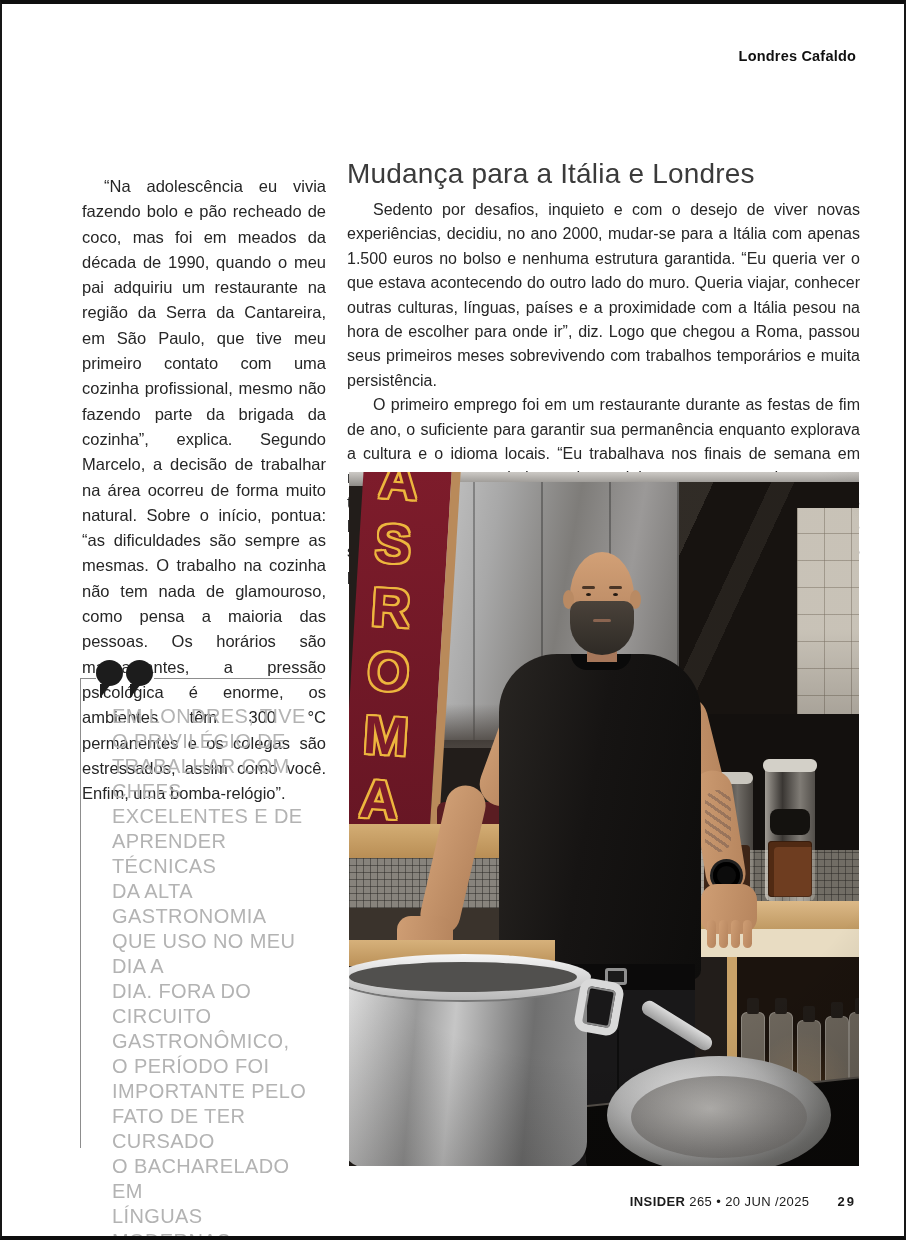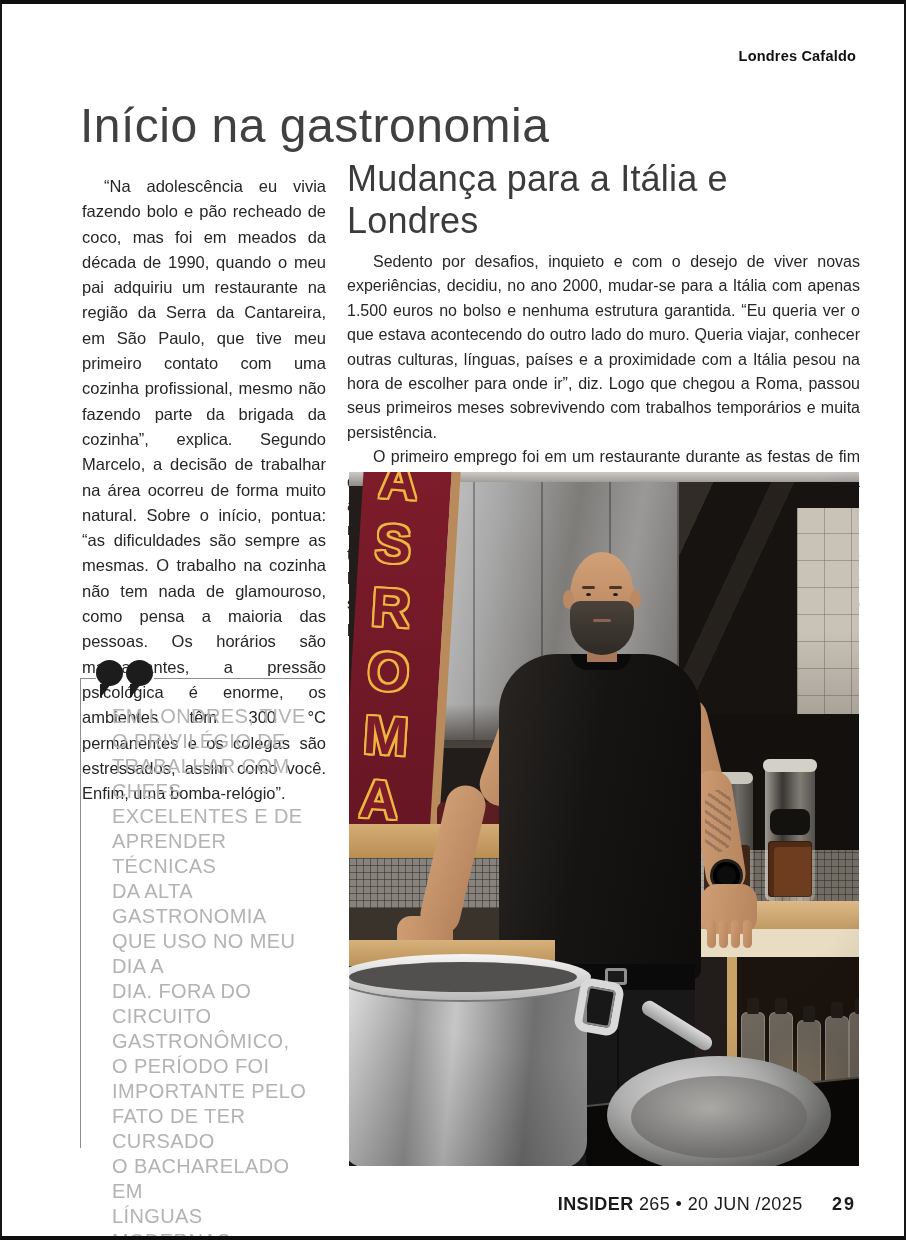--- a/index.html
+++ b/index.html
@@ -10,36 +10,36 @@
     border-left:2px solid #161616;border-right:2px solid #161616;
     box-sizing:border-box;overflow:hidden;margin:0 auto;
   }
   .byline{position:absolute;top:44px;right:48px;font-size:14.5px;font-weight:700;color:#101010;letter-spacing:.2px;}
   .title{position:absolute;left:78px;top:94px;margin:0;font-size:48px;font-weight:400;color:#404040;letter-spacing:.5px;}
 
   .left-col{position:absolute;left:80px;top:170px;width:244px;}
   .left-col p{margin:0;font-size:16.5px;line-height:25.3px;text-align:justify;text-indent:22px;color:#262626;}
 
   .right-col{position:absolute;left:345px;top:154px;width:513px;}
-  .right-col h2{margin:0 0 8px 0;font-size:36px;font-weight:400;color:#3b3b3b;letter-spacing:.2px;}
+  .right-col h2{margin:0 0 8px 0;font-size:28px;font-weight:400;color:#3b3b3b;letter-spacing:.2px;}
   .right-col p{margin:0;font-size:16px;line-height:24.4px;text-align:justify;text-indent:26px;color:#262626;}
 
   
   .quote{position:absolute;left:78px;top:656px;width:246px;height:496px;}
   .q-rule-a{position:absolute;left:0;top:18px;width:16px;height:1px;background:#8d8d8d;}
   .q-rule-b{position:absolute;left:74px;top:18px;width:168px;height:1px;background:#8d8d8d;}
   .q-rule-v{position:absolute;left:0;top:18px;width:1px;height:470px;background:#8d8d8d;}
   .q-marks{position:absolute;left:16px;top:0;display:flex;gap:3px;}
   .qmark{position:relative;width:27px;height:26px;background:#1c1c1c;border-radius:50%;}
   .qmark::after{content:"";position:absolute;left:4px;bottom:-12px;width:0;height:0;
     border-top:14px solid #1c1c1c;border-right:11px solid transparent;}
   .q-text{position:absolute;left:32px;top:44px;font-size:20px;line-height:25px;color:#b3b3b3;
     white-space:pre-line;letter-spacing:.4px;}
 
-  .footer{position:absolute;top:1190px;right:48px;font-size:18px;color:#1b1b1b;letter-spacing:.4px;}
+  .footer{position:absolute;top:1190px;right:48px;font-size:13px;color:#1b1b1b;letter-spacing:.4px;}
   .f-brand{font-weight:700;}
   .f-num{font-weight:700;margin-left:24px;letter-spacing:2px;}
 
   
   .photo{position:absolute;left:347px;top:468px;width:510px;height:694px;overflow:hidden;background:#221d1a;}
   .photo div{position:absolute;}
   .ph-beam{left:0;top:0;width:510px;height:14px;background:linear-gradient(#ccc9c5,#8f8c88);}
   .ph-hood{left:58px;top:10px;width:274px;height:258px;
     background:linear-gradient(100deg,#d2d2d2,#a8a8a8 30%,#7e7c79 55%,#9b9998 75%,#6e6c69);}
   .ph-hood::after{content:"";position:absolute;inset:0;
@@ -142,21 +142,20 @@
     background:radial-gradient(ellipse at 45% 40%,#bdbbb8,#8a8886 60%,#6f6d6a);}
   .ph-vignette{inset:0;background:radial-gradient(120% 90% at 45% 35%,rgba(0,0,0,0) 55%,rgba(8,6,4,.38) 100%);}
 </style>
 </head>
 <body>
 
 <div class="page">
 
   <div class="byline">Londres Cafaldo</div>
 
-  <h1 class="title">Início na gastronomia</h1>
 
   <div class="left-col">
     <p>“Na adolescência eu vivia fazendo bolo e pão recheado de coco, mas foi em meados da década de 1990, quando o meu pai adquiriu um restaurante na região da Serra da Cantareira, em São Paulo, que tive meu primeiro contato com uma cozinha profissional, mesmo não fazendo parte da brigada da cozinha”, explica. Segundo Marcelo, a decisão de trabalhar na área ocorreu de forma muito natural. Sobre o início, pontua: “as dificuldades são sempre as mesmas. O trabalho na cozinha não tem nada de glamouroso, como pensa a maioria das pessoas. Os horários são massacrantes, a pressão psicológica é enorme, os ambientes têm 300 °C permanentes e os colegas são estressados, assim como você. Enfim, uma bomba-relógio”.</p>
   </div>
 
   <div class="quote">
     <div class="q-rule-a"></div>
     <div class="q-rule-b"></div>
     <div class="q-rule-v"></div>
     <div class="q-marks">

